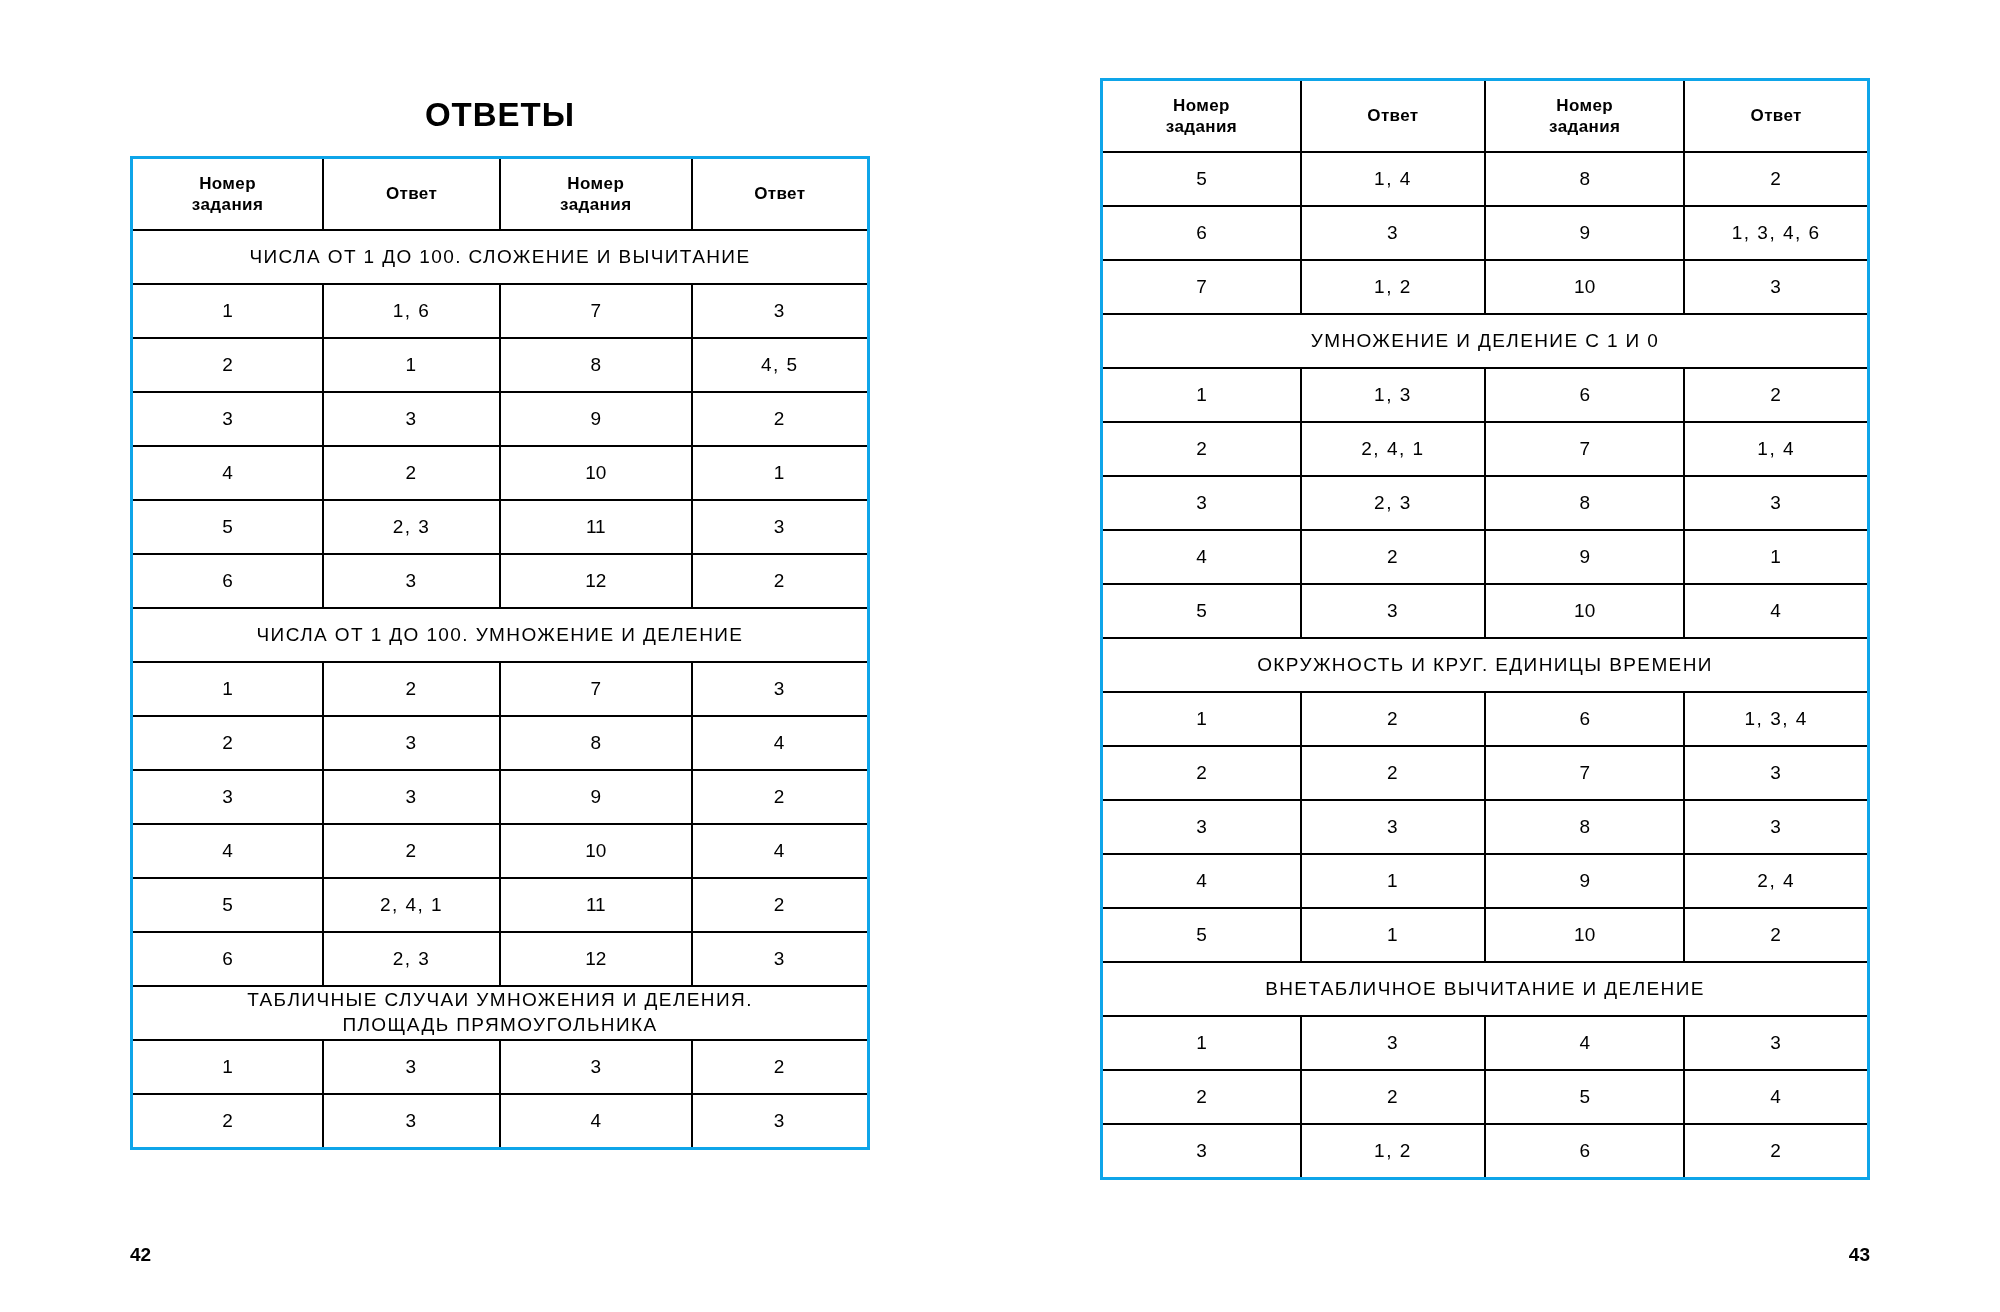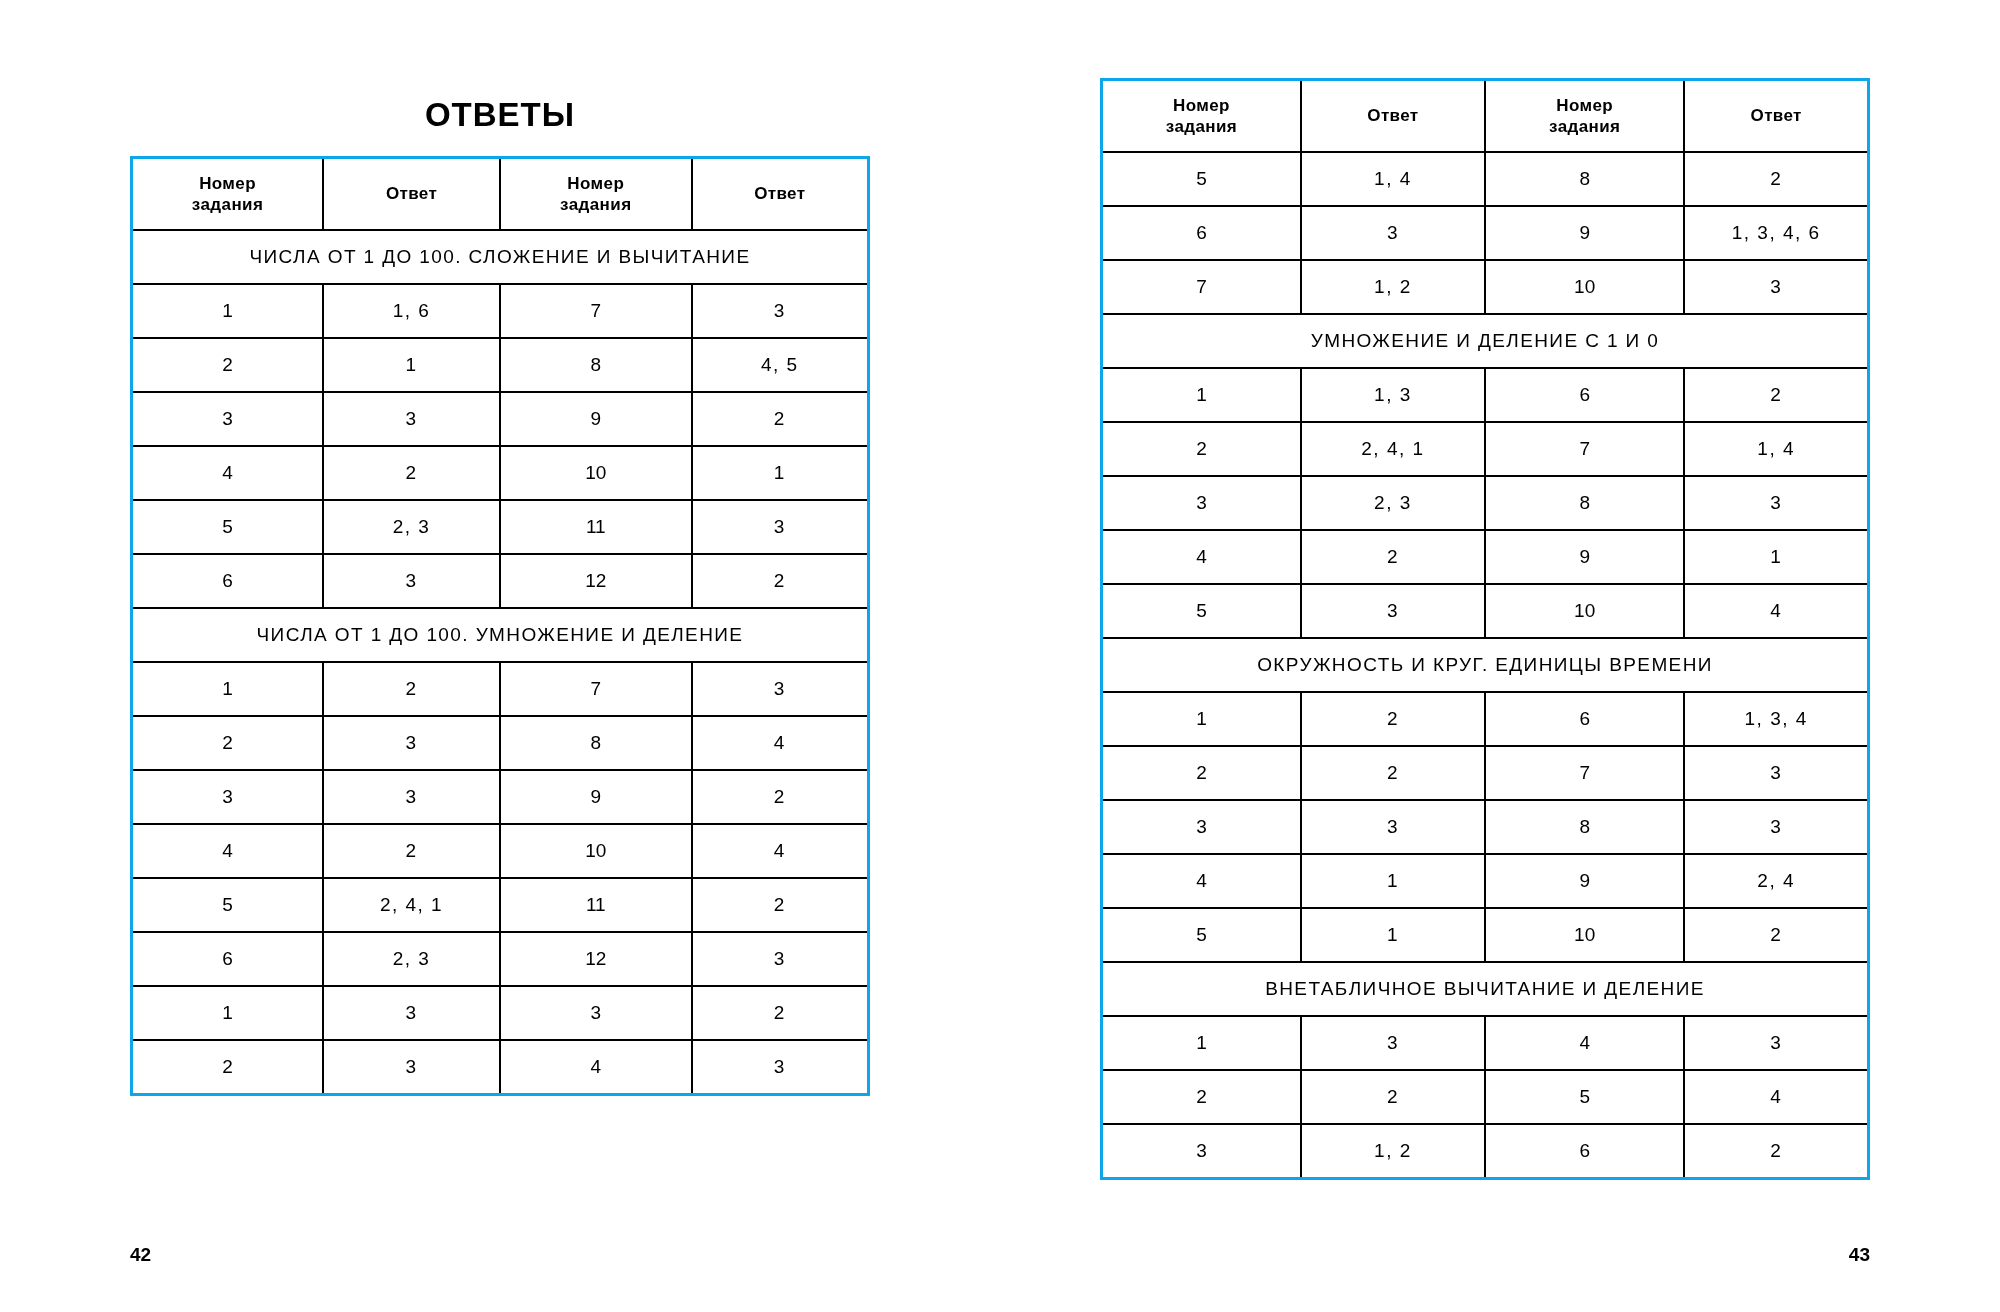--- a/index.html
+++ b/index.html
@@ -194,20 +194,23 @@
             <td class="num">11</td>
             <td class="val">2</td>
           </tr>
           <tr>
             <td class="num">6</td>
             <td class="val">2, 3</td>
             <td class="num">12</td>
             <td class="val">3</td>
           </tr>
           <tr>
+            <td class="section" colspan="4">ТАБЛИЧНЫЕ СЛУЧАИ УМНОЖЕНИЯ И ДЕЛЕНИЯ.<br>ПЛОЩАДЬ ПРЯМОУГОЛЬНИКА</td>
+          </tr>
+          <tr>
             <td class="num">1</td>
             <td class="val">3</td>
             <td class="num">3</td>
             <td class="val">2</td>
           </tr>
           <tr>
             <td class="num">2</td>
             <td class="val">3</td>
             <td class="num">4</td>
             <td class="val">3</td>

